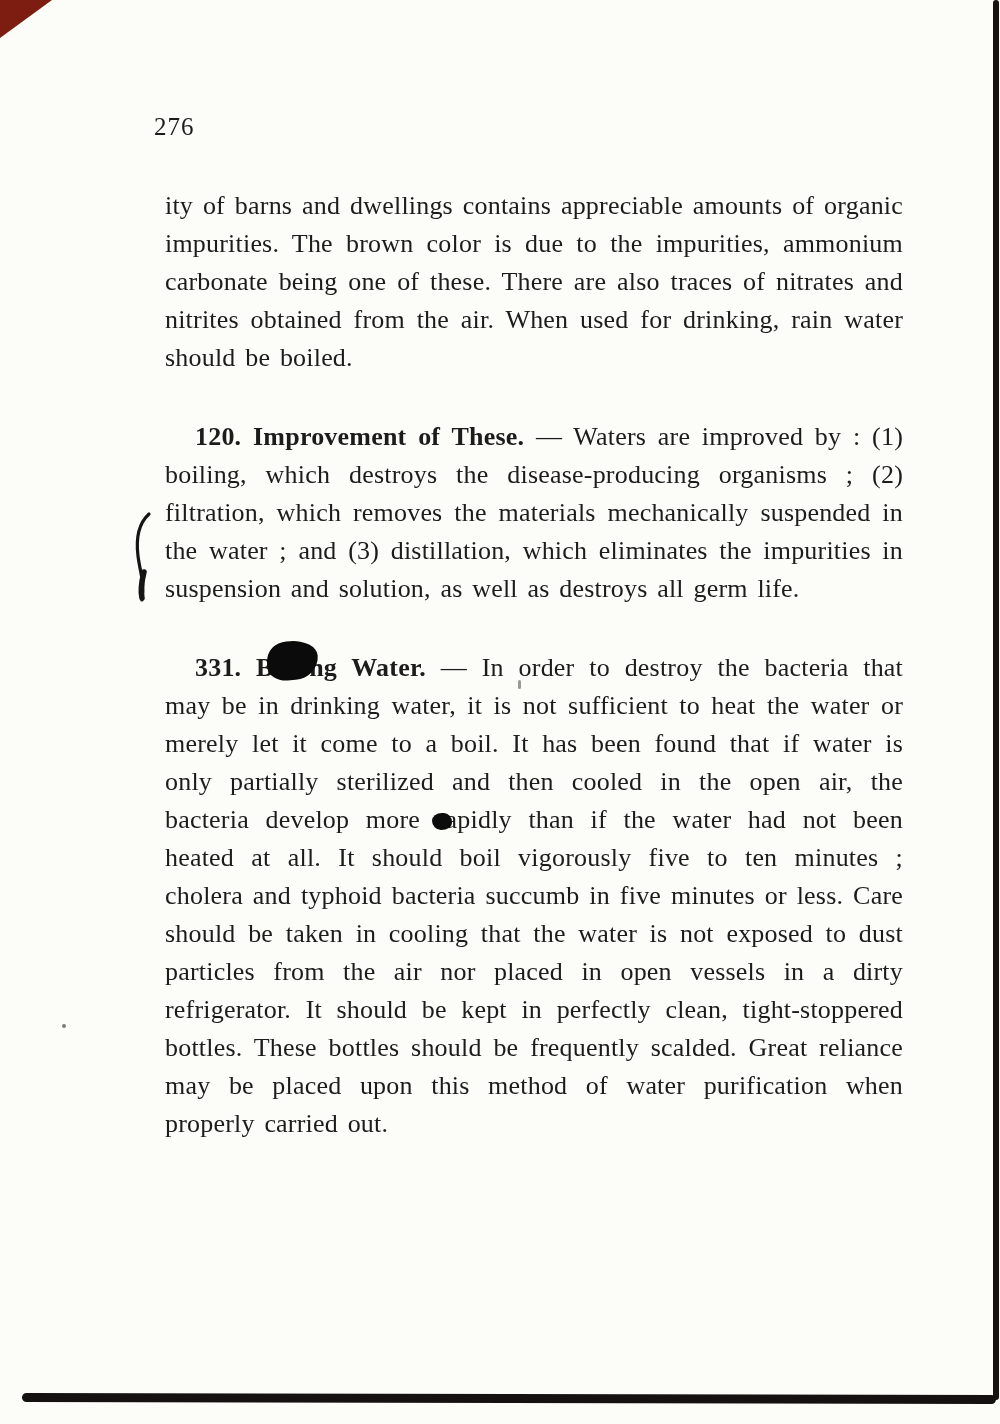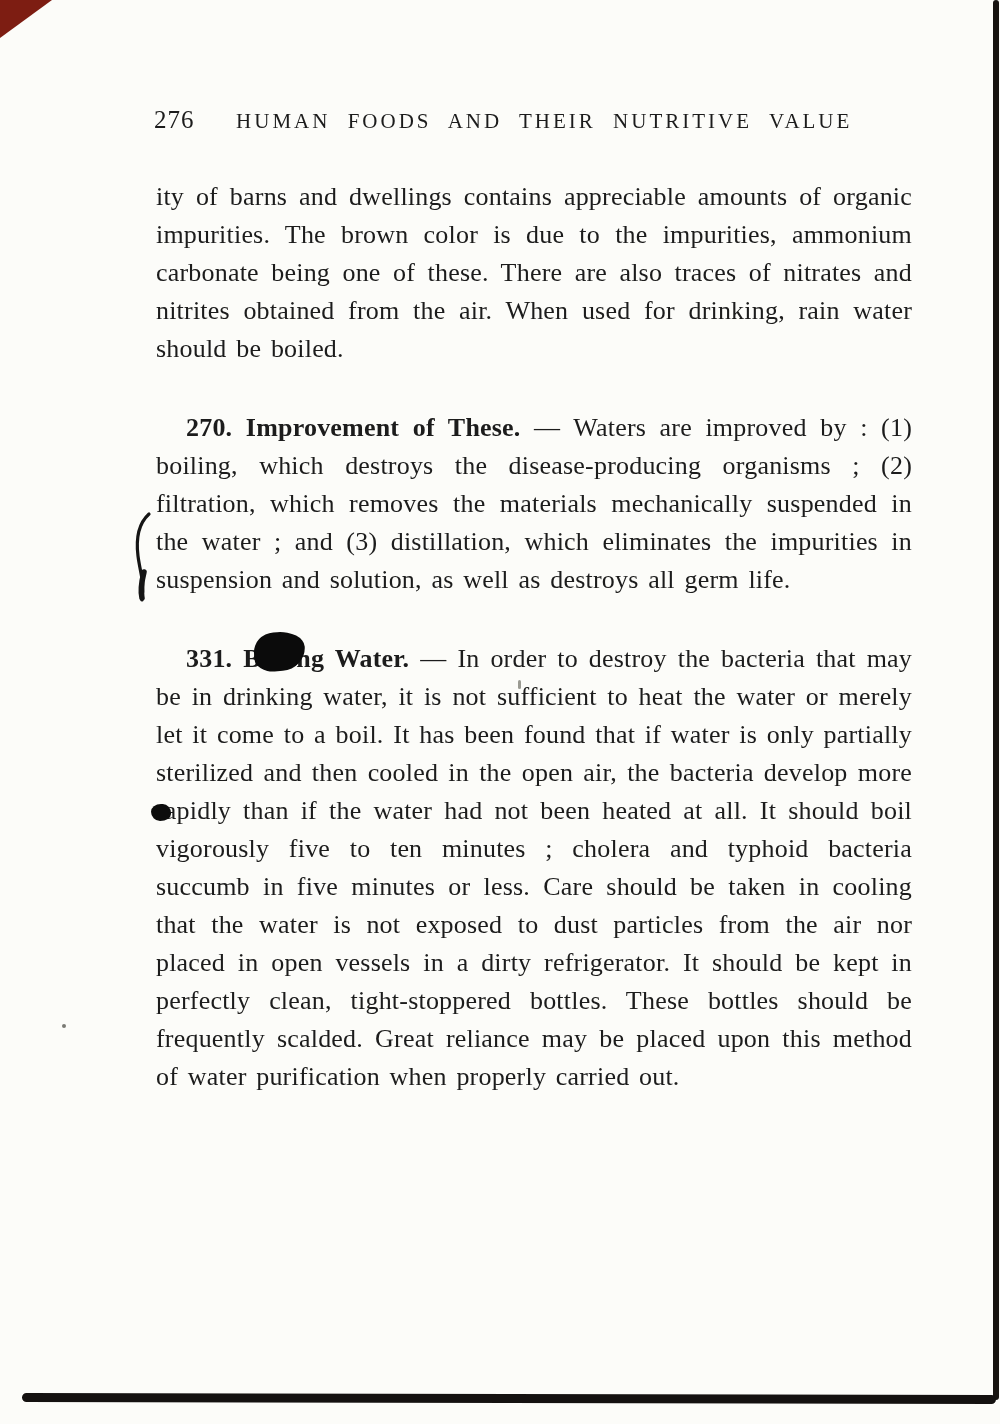--- a/index.html
+++ b/index.html
@@ -44,21 +44,21 @@
     background: #7a7a74;
   }
   .speck-2 {
     position: absolute; left: 518px; top: 680px;
     width: 3px; height: 9px; border-radius: 2px;
     background: #9a9a92;
   }
 
   
   .running-head {
-    position: absolute; top: 106px; left: 148px; width: 772px;
+    position: absolute; top: 113px; left: 148px; width: 772px;
     display: flex; align-items: baseline;
   }
   .page-num {
     font-size: 25px;
     letter-spacing: 1px;
     padding-left: 6px;
   }
   .head-title {
     flex: 1;
     text-align: center;
@@ -71,21 +71,21 @@
 
   
   .text-block {
     position: absolute; top: 170px; left: 148px; width: 772px;
     font-size: 26px;
     line-height: 38px;
     text-align: justify;
     word-spacing: 3px;
     letter-spacing: 0.2px;
   }
-  .para { margin: 8px; }
+  .para { margin: 17px; }
   .para + .para { margin-top: 41px; }
   .para-indent { text-indent: 30px; }
   .sec-bold { font-weight: bold; }
 
   
   .blot-word { position: relative; color: transparent; }
   .blot-word::before {
     content: "";
     position: absolute; z-index: 1;
     left: -7px; right: -9px; top: -12px; bottom: 2px;
@@ -112,29 +112,28 @@
   <div class="edge-bottom"></div>
   <div class="speck-1"></div>
   <div class="speck-2"></div>
   <svg class="pen-mark" width="30" height="95" viewBox="0 0 30 95">
     <path d="M21,4 C10,14 8,30 10,46 C12,62 17,74 14,90" stroke="#151515" stroke-width="3.2" fill="none" stroke-linecap="round"></path>
     <path d="M14,88 C12,80 14,70 16,62" stroke="#151515" stroke-width="5.5" fill="none" stroke-linecap="round"></path>
   </svg>
 
   <header class="running-head">
     <span class="page-num">276</span>
-    <span class="head-title">HUMAN FOODS AND THEIR NUTRITIVE VALUE</span>
   </header>
 
   <main class="text-block">
 
     <p class="para"><span>ity of barns and dwellings contains appreciable amounts of organic impurities. The brown color is due to the impurities, ammonium carbonate being one of these. There are also traces of nitrates and nitrites obtained from the air. When used for drinking, rain water should be boiled.</span></p>
 
     <p class="para para-indent">
-      <span class="sec-bold">270.</span>
+      <span class="sec-bold">120.</span>
       <span class="sec-bold">Improvement of These.</span><span> — Waters are improved by : (1) boiling, which destroys the disease-producing organisms ; (2) filtration, which removes the materials mechanically suspended in the water ; and (3) distillation, which eliminates the impurities in suspension and solution, as well as destroys all germ life.</span>
     </p>
 
     <p class="para para-indent">
       <span class="sec-bold">331.</span>
       <span class="sec-bold">B</span><span class="sec-bold blot-word">oili</span><span class="sec-bold">ng Water.</span><span> — In order to destroy the bacteria that may be in drinking water, it is not sufficient to heat the water or merely let it come to a boil. It has been found that if water is only partially sterilized and then cooled in the open air, the bacteria develop more </span><span class="blot-letter">r</span><span>apidly than if the water had not been heated at all. It should boil vigorously five to ten minutes ; cholera and typhoid bacteria succumb in five minutes or less. Care should be taken in cooling that the water is not exposed to dust particles from the air nor placed in open vessels in a dirty refrigerator. It should be kept in perfectly clean, tight-stoppered bottles. These bottles should be frequently scalded. Great reliance may be placed upon this method of water purification when properly carried out.</span>
     </p>
 
   </main>
 

